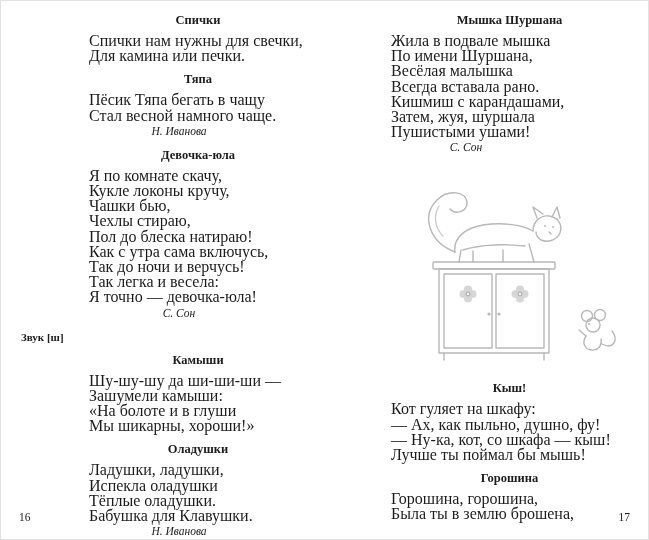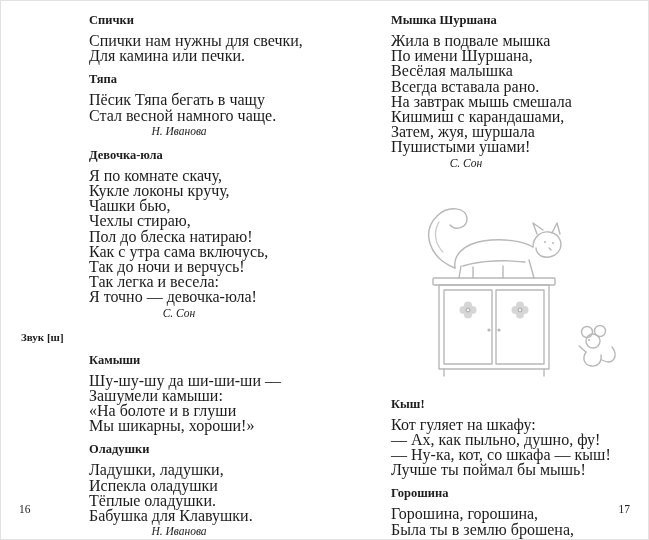--- a/index.html
+++ b/index.html
@@ -16,42 +16,42 @@
     border:1px solid #e2e2e2;
     box-sizing:border-box;
     background:#fff;
   }
   .page-col{position:absolute;top:12px;}
   .page-left{left:88px;width:218px;}
   .page-right{left:390px;width:237px;}
   .poem{margin:0 0 9px 0;}
   .poem-title{
     font-size:12.5px;font-weight:bold;
-    margin:0 0 5px 0;line-height:15px;
+    margin:0 0 5px 0;line-height:15px;text-align:center;
   }
   .poem-line{
     font-size:16px;line-height:15.2px;white-space:nowrap;
   }
   .attribution{
     font-size:11.5px;font-style:italic;
     line-height:15px;margin-top:1px;
     text-align:center;
   }
   .page-left .attribution{width:180px;}
   .page-right .attribution{width:150px;}
   .section-label{
     font-size:11px;font-weight:bold;line-height:15px;
     margin:2px 0 8px -68px;
   }
   .illustration{
     margin:2px 0 6px 0;
     width:237px;height:205px;
   }
   .page-number{
-    position:absolute;bottom:24px;
+    position:absolute;bottom:16px;
     font-size:11.5px;line-height:12px;color:#222;
   }
   .page-number.left{left:18px;}
   .page-number.right{right:18px;margin-left:8px;}
 </style>
 </head>
 <body>
 
 <div class="spread">
 
@@ -117,21 +117,20 @@
 
   <div class="page-col page-right">
 
     <section class="poem">
       <h3 class="poem-title">Мышка Шуршана</h3>
       <div class="poem-lines">
           <div class="poem-line">Жила в подвале мышка</div>
           <div class="poem-line">По имени Шуршана,</div>
           <div class="poem-line">Весёлая малышка</div>
           <div class="poem-line">Всегда вставала рано.</div>
-          <div class="poem-line">На завтрак мышь смешала</div>
           <div class="poem-line">Кишмиш с карандашами,</div>
           <div class="poem-line">Затем, жуя, шуршала</div>
           <div class="poem-line">Пушистыми ушами!</div>
         </div>
       <div class="attribution">С. Сон</div>
     </section>
 
     
     <svg class="illustration" viewBox="0 0 237 205" xmlns="http://www.w3.org/2000/svg" aria-hidden="true">
       <g stroke="#b8b8b8" stroke-width="1.4" fill="none" stroke-linecap="round" stroke-linejoin="round">

